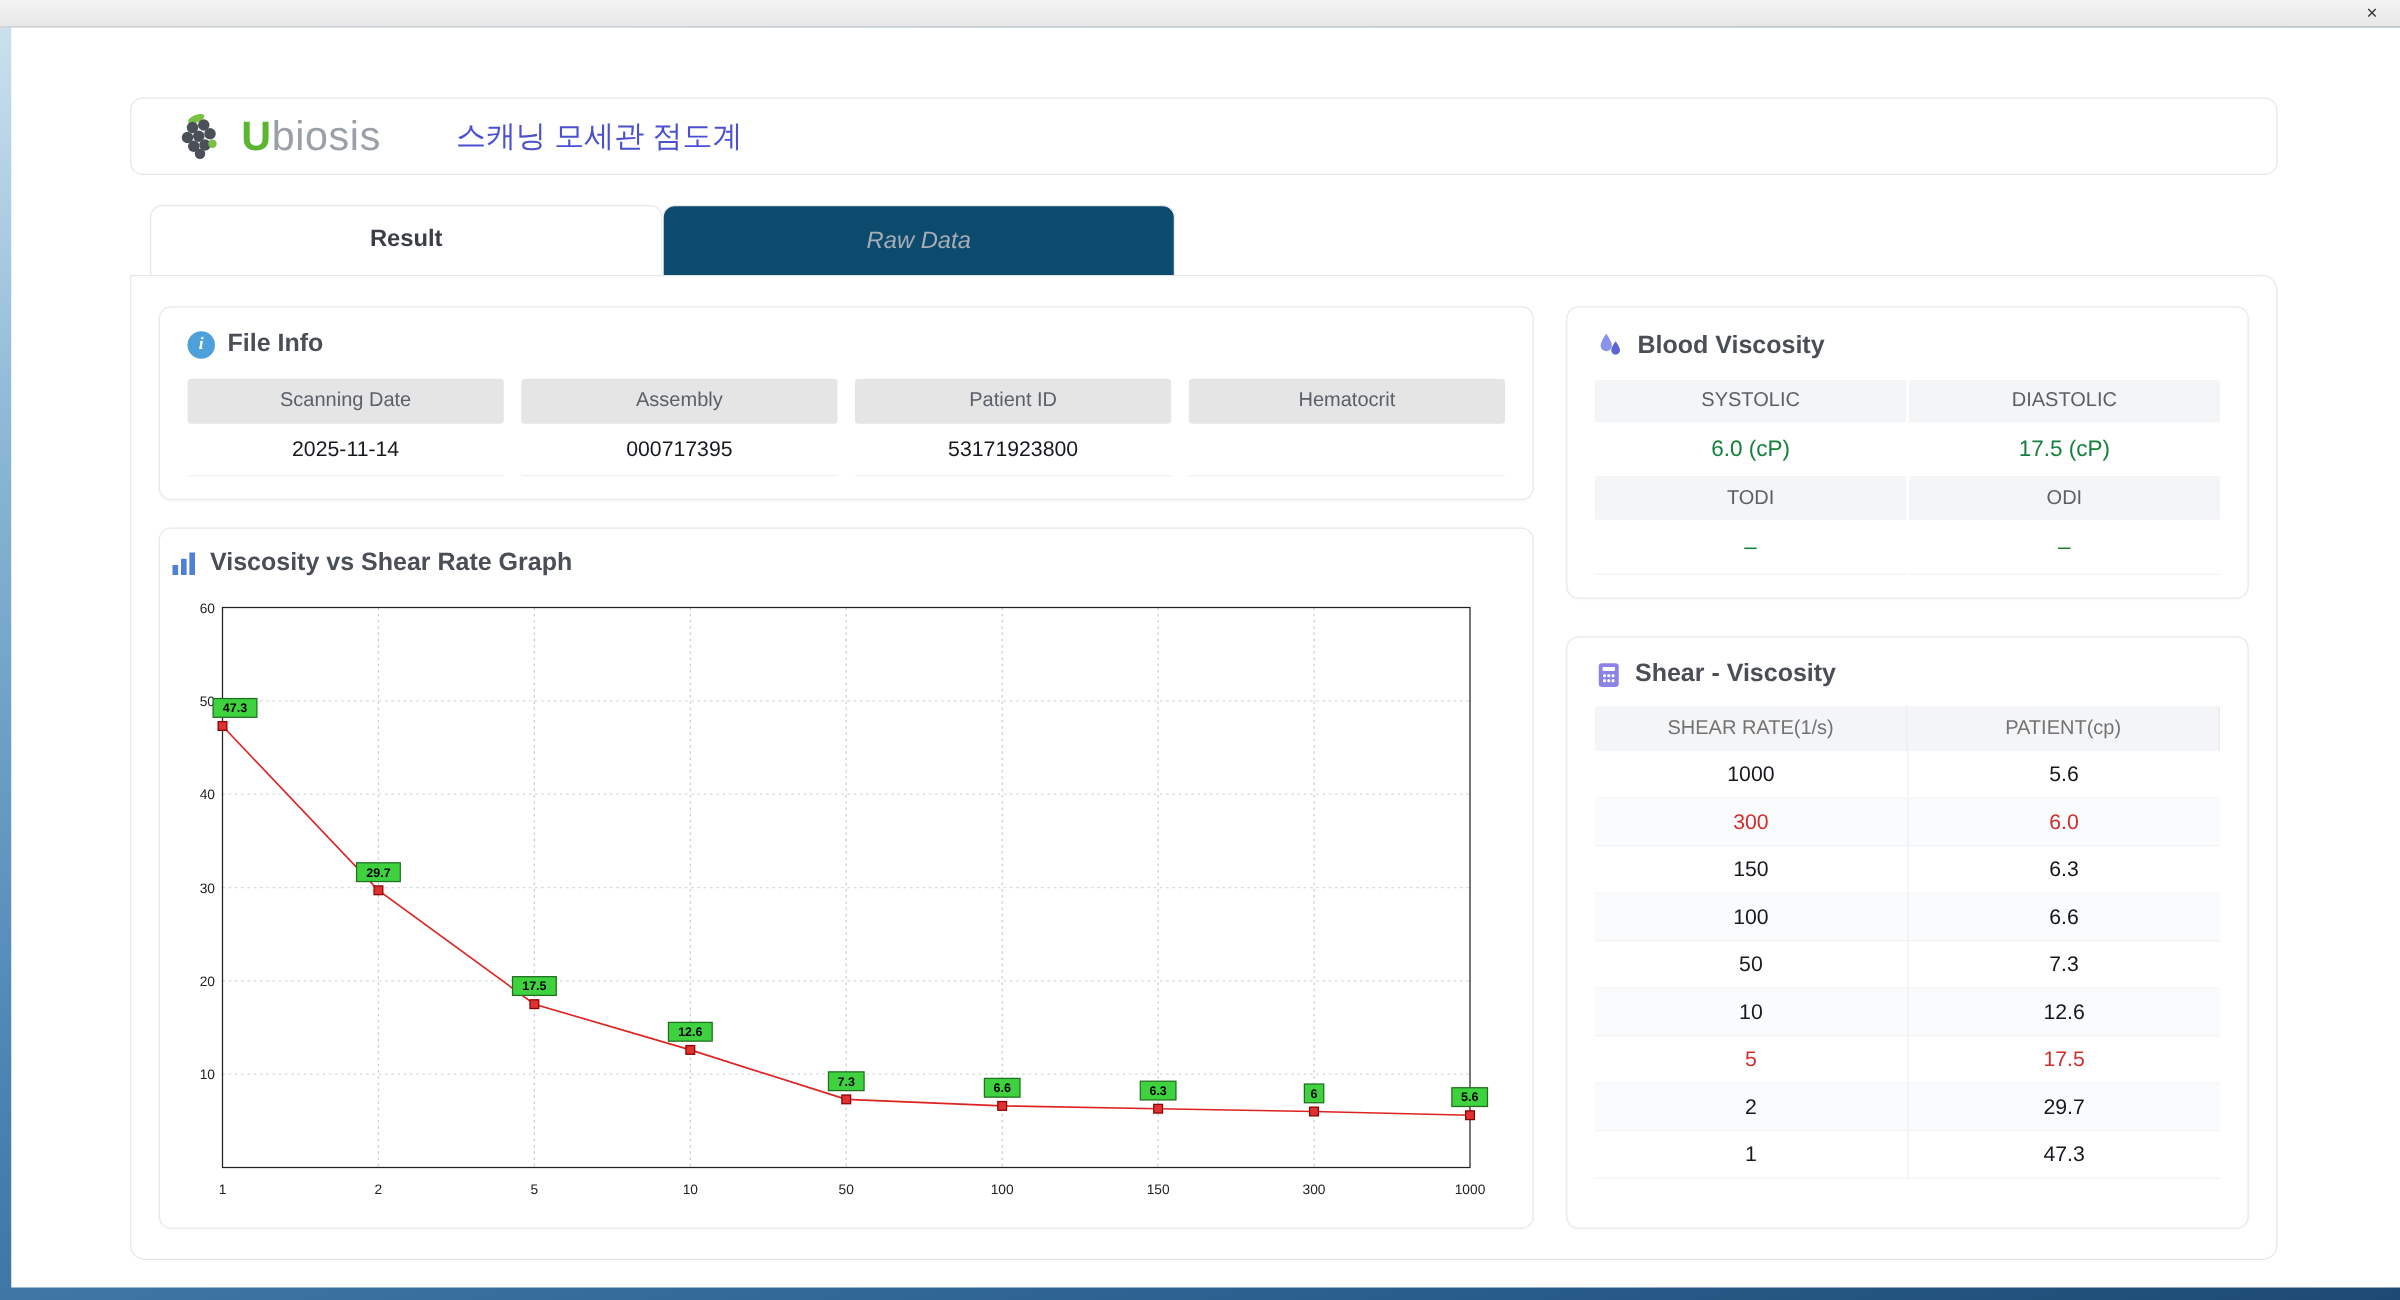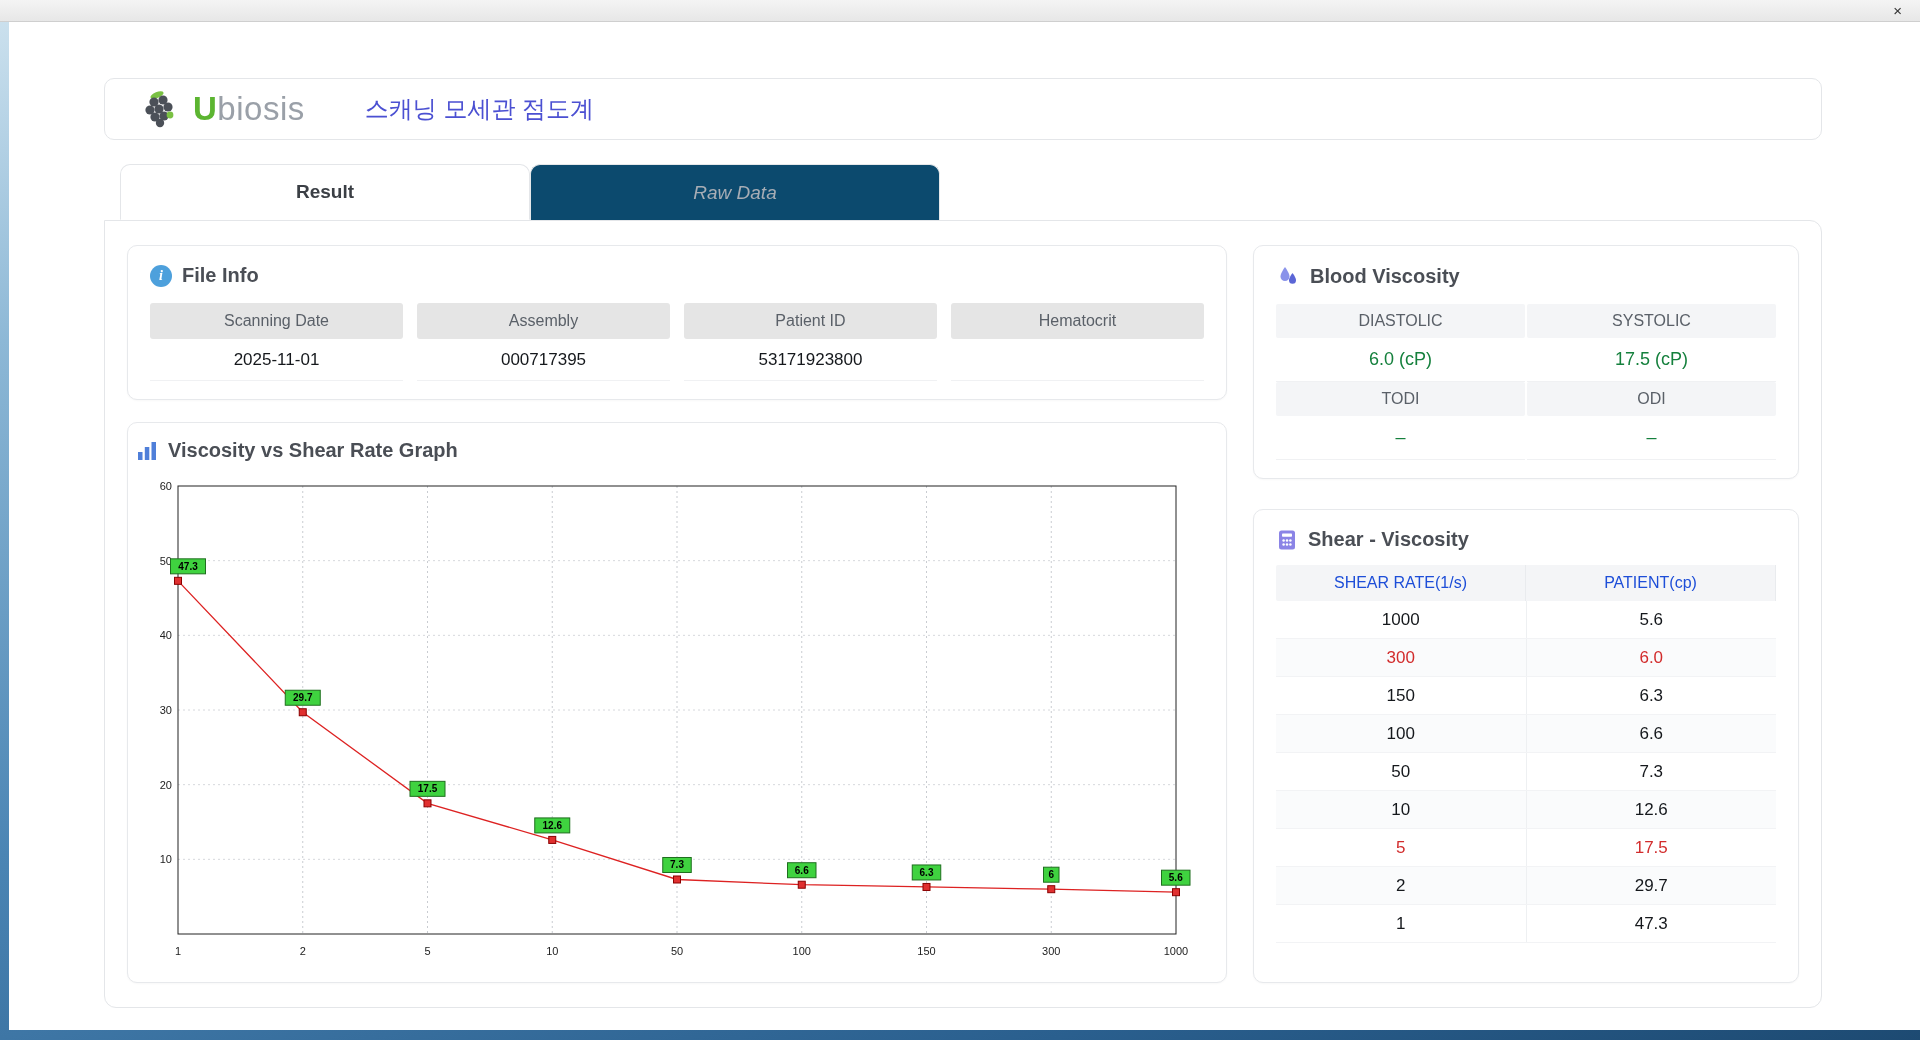--- a/index.html
+++ b/index.html
@@ -66,21 +66,21 @@
   .bv-val { height:44px; font-size:18px; color:#15803d; border-bottom:1px solid #f0f1f3; }
 
   
   .sv-card { flex:1; }
   .sv-table { margin-top:14px; }
   .sv-row { display:flex; height:38px; border-bottom:1px solid #f2f3f5; }
   .sv-row.sv-header { background:#f4f5f7; height:36px; border-bottom:none; border-radius:2px; }
   .sv-row.alt { background:#fafbfc; }
   .sv-cell { flex:1; display:flex; align-items:center; justify-content:center; font-size:17px; color:#15181c; }
   .sv-cell:first-child { border-right:1px solid #eef0f2; }
-  .sv-cell.sv-head { font-size:16px; color:#1d4ed8; border-right:1px solid #e9ebee; }
+  .sv-cell.sv-head { font-size:16px; color:#737373; border-right:1px solid #e9ebee; }
   .sv-cell.red { color:#d22c2c; }
 </style>
 </head>
 <body>
 
 <div class="titlebar">
   <span class="close-btn">×</span>
 </div>
 
 <div class="window">
@@ -114,21 +114,21 @@
       <div class="col-left">
 
         <div class="card">
           <div class="card-title">
             <span class="icon-info">i</span>
             <span>File Info</span>
           </div>
           <div class="fields">
               <div class="field">
                 <div class="field-label">Scanning Date</div>
-                <div class="field-value">2025-11-01</div>
+                <div class="field-value">2025-11-14</div>
               </div>
               <div class="field">
                 <div class="field-label">Assembly</div>
                 <div class="field-value">000717395</div>
               </div>
               <div class="field">
                 <div class="field-label">Patient ID</div>
                 <div class="field-value">53171923800</div>
               </div>
               <div class="field">
@@ -215,22 +215,22 @@
         <div class="card">
           <div class="card-title">
             <svg width="24" height="24" viewBox="0 0 24 24">
               <path d="M9 3 C9 3 4.5 9 4.5 12.5 A4.5 4.5 0 0 0 13.5 12.5 C13.5 9 9 3 9 3 Z" fill="#8a93ea"></path>
               <path d="M16.5 9 C16.5 9 13 13.5 13 16.2 A3.5 3.5 0 0 0 20 16.2 C20 13.5 16.5 9 16.5 9 Z" fill="#5b66d6"></path>
             </svg>
             <span>Blood Viscosity</span>
           </div>
           <div class="bv-grid">
               <div class="bv-row">
+                <div class="bv-cell bv-head">SYSTOLIC</div>
                 <div class="bv-cell bv-head">DIASTOLIC</div>
-                <div class="bv-cell bv-head">SYSTOLIC</div>
               </div>
               <div class="bv-row">
                 <div class="bv-cell bv-val">6.0 (cP)</div>
                 <div class="bv-cell bv-val">17.5 (cP)</div>
               </div>
               <div class="bv-row">
                 <div class="bv-cell bv-head">TODI</div>
                 <div class="bv-cell bv-head">ODI</div>
               </div>
               <div class="bv-row">

